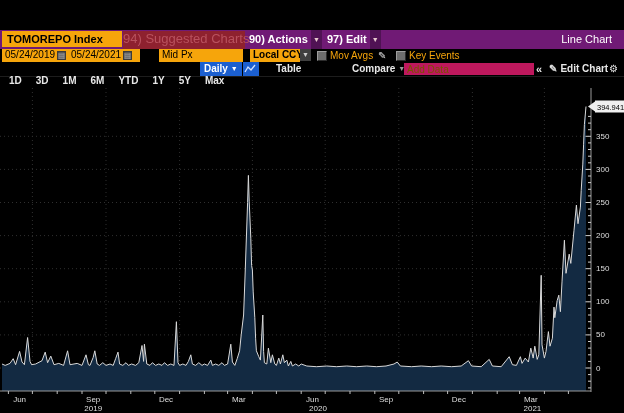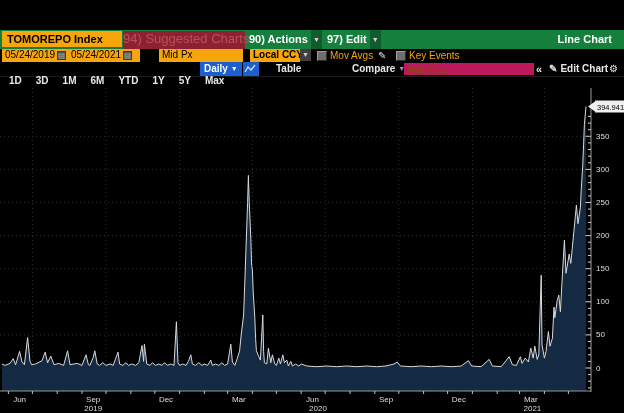--- a/index.html
+++ b/index.html
@@ -1,30 +1,30 @@
 <!DOCTYPE html>
 <html><head>
 <meta charset="utf-8">
 <style>
   html,body{margin:0;padding:0;background:#000;}
   body{width:624px;height:413px;position:relative;overflow:hidden;
        font-family:"Liberation Sans",sans-serif;-webkit-font-smoothing:none;}
   
-  .titlebar{position:absolute;top:30px;left:0;width:624px;height:19px;background:#15803d;}
+  .titlebar{position:absolute;top:30px;left:0;width:624px;height:19px;background:#701a75;}
   .ambox{position:absolute;top:1px;height:16px;background:#f6a50b;color:#000;
          font-size:11px;line-height:16px;padding:0 5px;white-space:nowrap;}
   .titlebox{left:2px;width:110px;font-weight:bold;}
   .sugg{position:absolute;top:1px;left:123px;width:122px;height:29px;background:#8e212f;
         color:#b9525e;font-size:13px;line-height:16px;text-align:right;white-space:nowrap;}
   .redbtn{position:absolute;top:0;height:19px;color:#fff;font-size:11px;line-height:19px;
           font-weight:bold;white-space:nowrap;}
   .caret{display:inline-block;font-size:7px;color:#e7c8cd;background:rgba(0,0,0,.28);
          padding:0 2px;margin-left:3px;vertical-align:1px;}
   .viewlabel{position:absolute;top:0;right:12px;height:19px;color:#fff;font-size:11px;
-             line-height:19px;font-weight:bold;}
+             line-height:19px;font-weight:normal;}
   
   .row2{position:absolute;top:49px;left:0;width:624px;height:13px;background:#000;}
   .r2box{position:absolute;top:0;height:24px;background:#f6a50b;color:#000;font-size:10px;
          line-height:12px;padding:0 3px;white-space:nowrap;}
   .cal{display:inline-block;width:9px;height:9px;background:#3b3b3b;color:#a6a6a6;
        font-size:8px;line-height:9px;text-align:center;vertical-align:0px;margin-left:2px;}
   .dash{position:absolute;top:0;color:#f6a50b;font-size:10px;line-height:12px;}
   .dropbtn{position:absolute;top:0;width:11px;height:12px;background:#3f3f3f;color:#cfcfcf;
            font-size:7px;line-height:12px;text-align:center;}
   .chk{position:absolute;top:2px;width:8px;height:8px;background:#6e6e6e;

